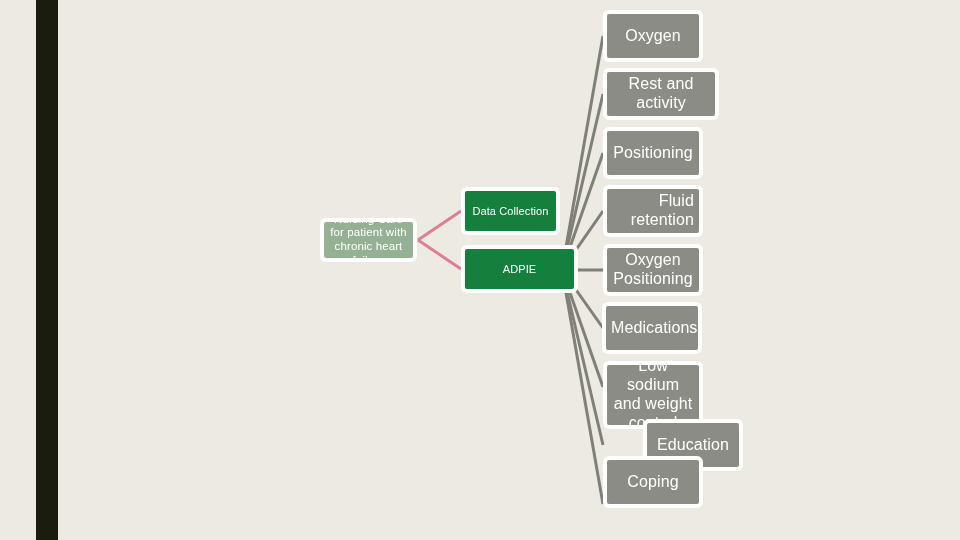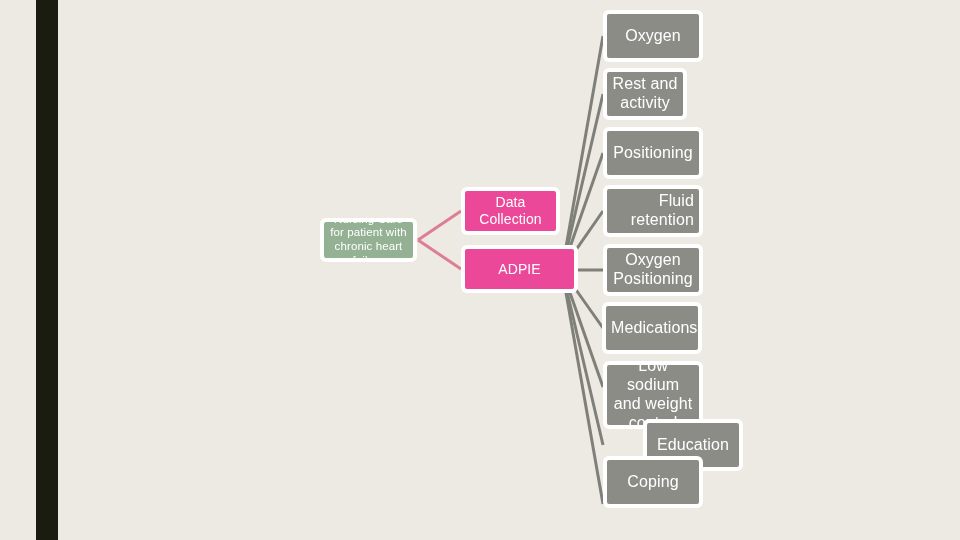--- a/index.html
+++ b/index.html
@@ -49,22 +49,22 @@
     line-height: 1.18;
     letter-spacing: 0.1px;
     overflow: hidden;
   }
   .node-root {
     background: #94b194;
     font-size: 11.5px;
     padding: 2px 3px;
   }
   .node-phase {
-    background: #ec4899;
-    font-size: 14px;
+    background: #15803d;
+    font-size: 11px;
     padding: 18px 4px;
   }
   .node-item {
     background: #8c8c87;
     font-size: 16px;
     padding: 2px 5px;
   }
   .node-label {
     display: block;
     width: 100%;
@@ -104,21 +104,21 @@
   </div>
 
   <div class="node node-phase" style="left:461px; top:245px; width:117px; height:48px;">
     <span class="node-label">ADPIE</span>
   </div>
 
   <div class="node node-item" style="left:603px; top:10px; width:100px; height:52px;">
     <span class="node-label">Oxygen</span>
   </div>
 
-  <div class="node node-item" style="left:603px; top:68px; width:84px; height:52px;">
+  <div class="node node-item" style="left:603px; top:68px; width:116px; height:52px;">
     <span class="node-label">Rest and activity</span>
   </div>
 
   <div class="node node-item" style="left:603px; top:127px; width:100px; height:52px;">
     <span class="node-label">Positioning</span>
   </div>
 
   <div class="node node-item" style="left:603px; top:185px; width:100px; height:52px;text-align:right;">
     <span class="node-label">Fluid retention</span>
   </div>

